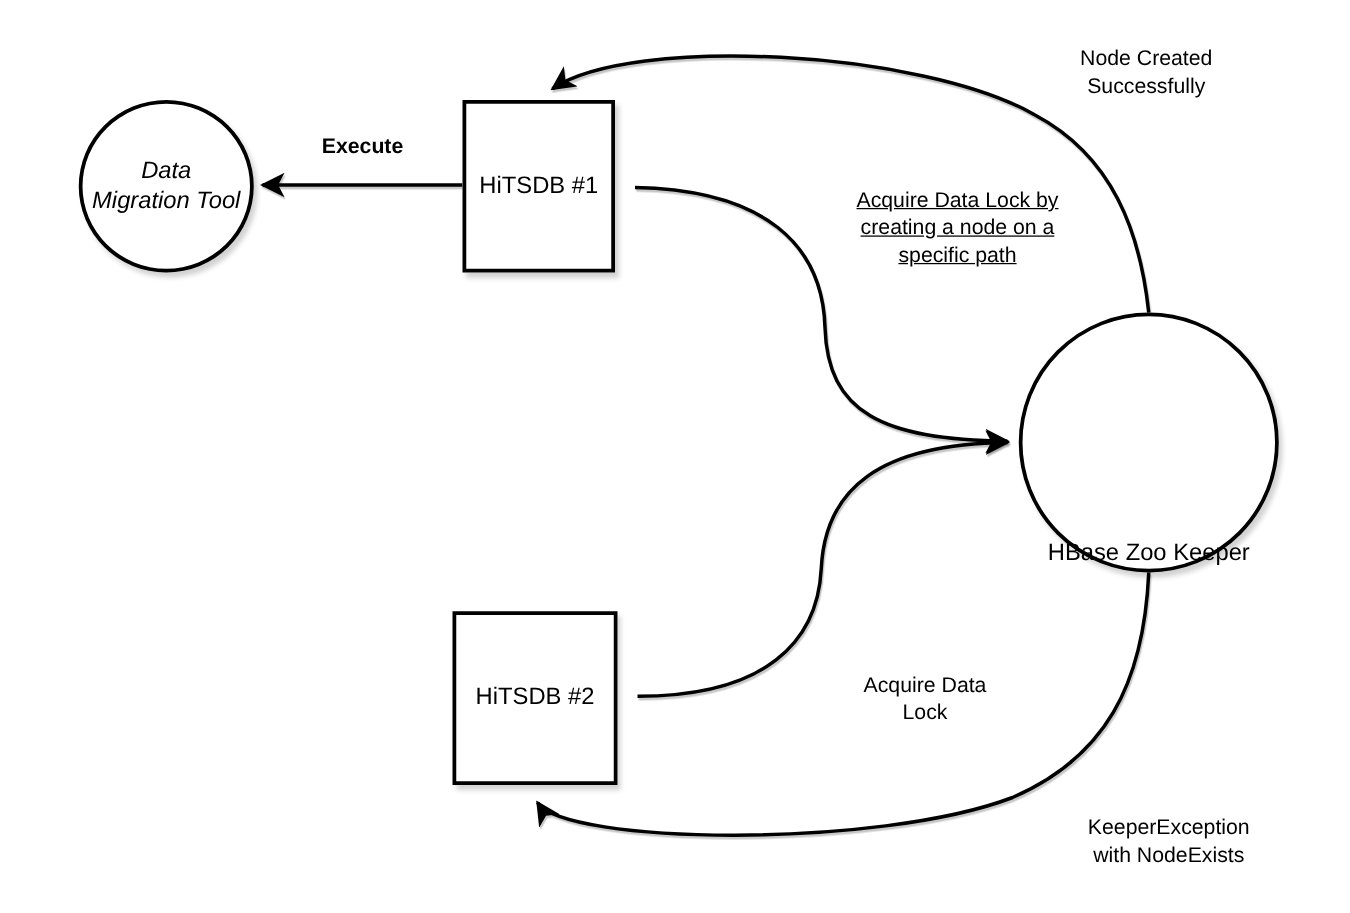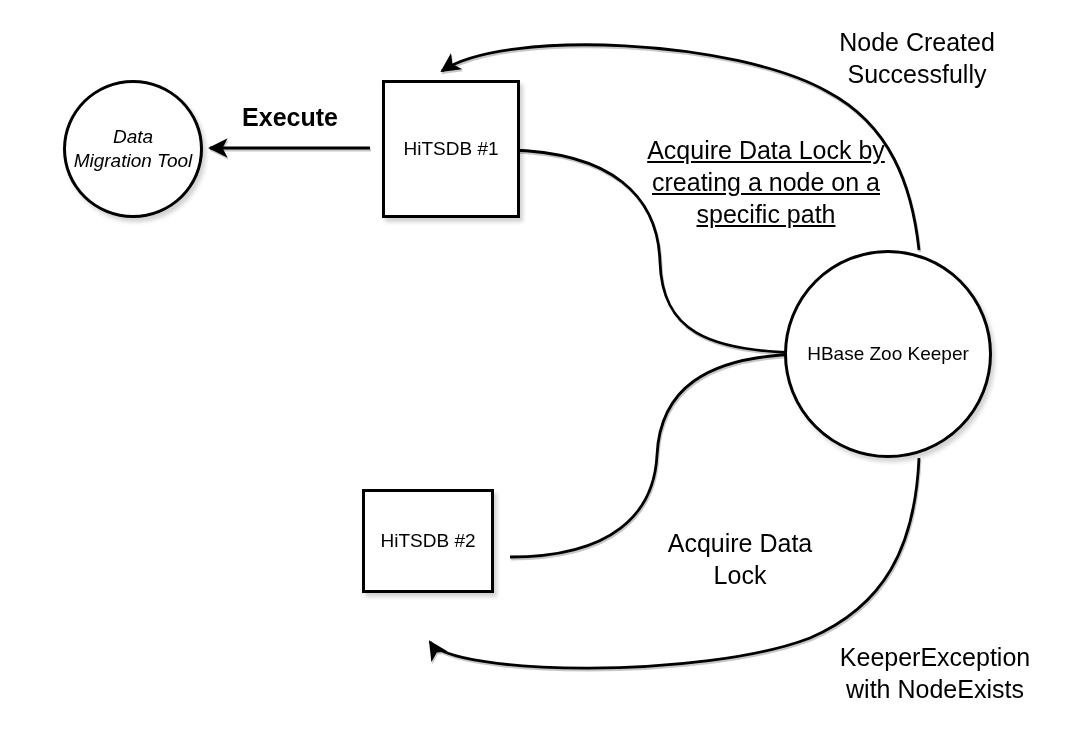--- a/index.html
+++ b/index.html
@@ -36,21 +36,21 @@
     font-size: 19px;
     line-height: 1.28;
   }
   .node.circle { border-radius: 50%; }
   .node-label { white-space: pre-line; }
   .edge-label {
     position: absolute;
     transform: translate(-50%, -50%);
     white-space: pre-line;
     text-align: center;
-    font-size: 25px;
+    font-size: 17px;
     line-height: 1.28;
   }
 </style>
 </head>
 <body>
 
 <div class="canvas">
 
   <svg class="edges-layer" viewBox="0 0 1080 730" xmlns="http://www.w3.org/2000/svg">
     <defs>
@@ -68,29 +68,29 @@
     <path class="edge" d="M 510 557 C 612 557 654 514 657 455 C 660 392 702 355 806 354" marker-end="url(#arrow)"></path>
 
     <path class="edge" d="M 919 458 C 915 548 884 606 810 638 C 703 679 452 676 430 642" marker-end="url(#arrow)"></path>
   </svg>
 
   <div class="node circle" style="left:63px; top:80px; width:140px; height:138px;font-style:italic;">
     <span class="node-label">Data
 Migration Tool</span>
   </div>
 
-  <div class="node" style="left:382px; top:80px; width:138px; height:138px;">
+  <div class="node" style="left:370px; top:80px; width:122px; height:138px;">
     <span class="node-label">HiTSDB #1</span>
   </div>
 
-  <div class="node circle" style="left:784px; top:250px; width:208px; height:208px;">
+  <div class="node circle" style="left:815px; top:250px; width:208px; height:208px;align-items:flex-end;">
     <span class="node-label">HBase Zoo Keeper</span>
   </div>
 
-  <div class="node" style="left:362px; top:489px; width:132px; height:104px;">
+  <div class="node" style="left:362px; top:489px; width:132px; height:139px;">
     <span class="node-label">HiTSDB #2</span>
   </div>
 
   <div class="edge-label" style="left:290px; top:117px;font-weight:bold;">Execute</div>
 
   <div class="edge-label" style="left:917px; top:58px;">Node Created
 Successfully</div>
 
   <div class="edge-label" style="left:766px; top:182px;text-decoration:underline;">Acquire Data Lock by
 creating a node on a

